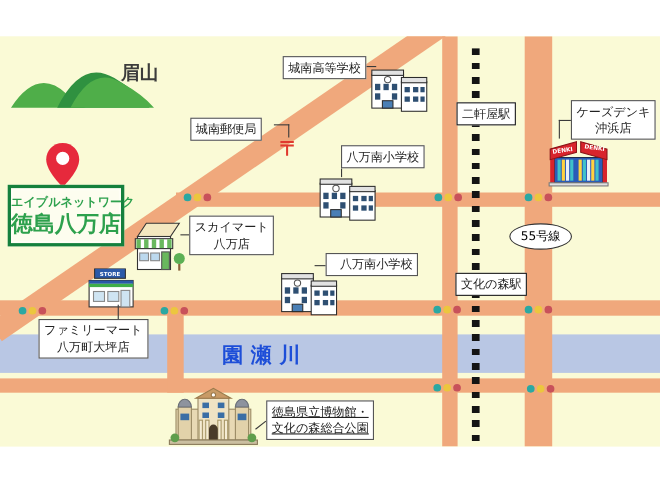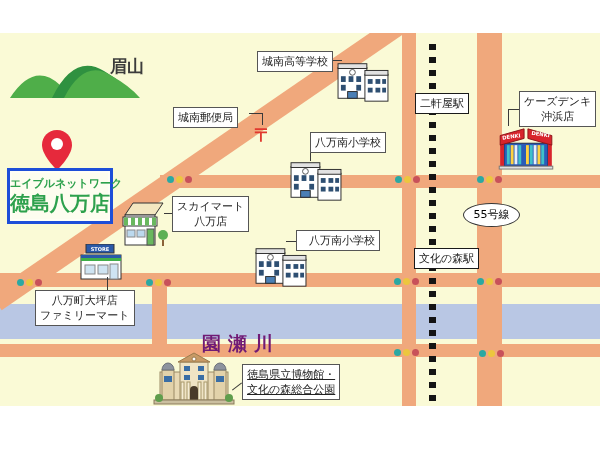--- a/index.html
+++ b/index.html
@@ -2,37 +2,37 @@
 <html><head>
 <meta charset="utf-8">
 <style>
   html,body{margin:0;padding:0;}
   .stage{position:relative;width:600px;height:450px;background:#ffffff;overflow:hidden;
          font-family:"DejaVu Sans","Liberation Sans",sans-serif;}
   .map{position:absolute;left:0;top:33px;width:600px;height:373px;background:#fafad6;overflow:hidden;}
   .road{position:absolute;background:#f0a87c;z-index:2;}
   .river{position:absolute;left:0;top:271px;width:600px;height:35px;background:#b9c7e4;z-index:1;}
   .river-label{position:absolute;left:202px;top:277px;font-size:19px;font-weight:700;
-               letter-spacing:7px;color:#701a75;z-index:4;margin-top:21px;}
+               letter-spacing:7px;color:#1d4ed8;z-index:4;}
   .railway{position:absolute;left:429px;top:11px;width:7px;height:360px;z-index:3;
            background:repeating-linear-gradient(to bottom,#141414 0 6px,rgba(0,0,0,0) 6px 13px);}
   .dotrow{position:absolute;display:flex;gap:2px;z-index:4;}
   .dot{width:7px;height:7px;border-radius:50%;}
   .dot.t{background:#2ba8a2;} .dot.y{background:#ecc63e;} .dot.r{background:#c8515a;}
   .lbl{position:absolute;background:#ffffff;border:1px solid #555;color:#222;font-size:11px;
        text-align:center;line-height:15px;padding:2px 4px;z-index:6;white-space:nowrap;}
   .lbl.sta{border-color:#1a1a1a;}
   .oval{position:absolute;background:#ffffff;border:1.5px solid #333;border-radius:50%;
         font-size:11px;line-height:21px;text-align:center;z-index:6;white-space:nowrap;}
   .conn{position:absolute;background:#3a3a3a;z-index:5;}
   .bld{position:absolute;z-index:4;}
   .mountain-label{position:absolute;left:110px;top:22px;font-size:17px;font-weight:600;color:#3c3c3c;z-index:5;}
   .postal{position:absolute;left:254px;top:90px;font-size:18px;font-weight:800;color:#e0392e;z-index:4;}
   .shopbox{position:absolute;left:7px;top:135px;width:100px;height:50px;background:#fdfdef;
-           border:3px solid #1d4ed8;box-shadow:inset 0 0 0 2px #fffef5;z-index:7;text-align:left;}
+           border:3px solid #15803d;box-shadow:inset 0 0 0 2px #fffef5;z-index:7;text-align:left;}
   .shopbox .l1{font-size:11px;font-weight:700;color:#2da14d;margin-top:5px;white-space:nowrap;}
   .shopbox .l2{font-size:20px;font-weight:700;color:#2da14d;line-height:24px;white-space:nowrap;}
   .pin{position:absolute;left:40px;top:95px;z-index:7;}
 </style>
 </head>
 <body>
 
 <div class="stage">
   <div class="map">
 
@@ -279,22 +279,22 @@
       <div>八万南小学校</div>
       </div>
     <div class="lbl" style="left:172px;top:163px;">
       <div>スカイマート</div>
       <div>八万店</div>
       </div>
     <div class="lbl" style="left:296px;top:197px;padding-left:12px;">
       <div>八万南小学校</div>
       </div>
     <div class="lbl" style="left:35px;top:257px;">
+      <div>ファミリーマート</div>
       <div>八万町大坪店</div>
-      <div>ファミリーマート</div>
       </div>
     <div class="lbl" style="left:519px;top:58px;">
       <div>ケーズデンキ</div>
       <div>沖浜店</div>
       </div>
     <div class="lbl sta" style="left:415px;top:60px;">
       <div>二軒屋駅</div>
       </div>
     <div class="lbl sta" style="left:414px;top:215px;">
       <div>文化の森駅</div>

